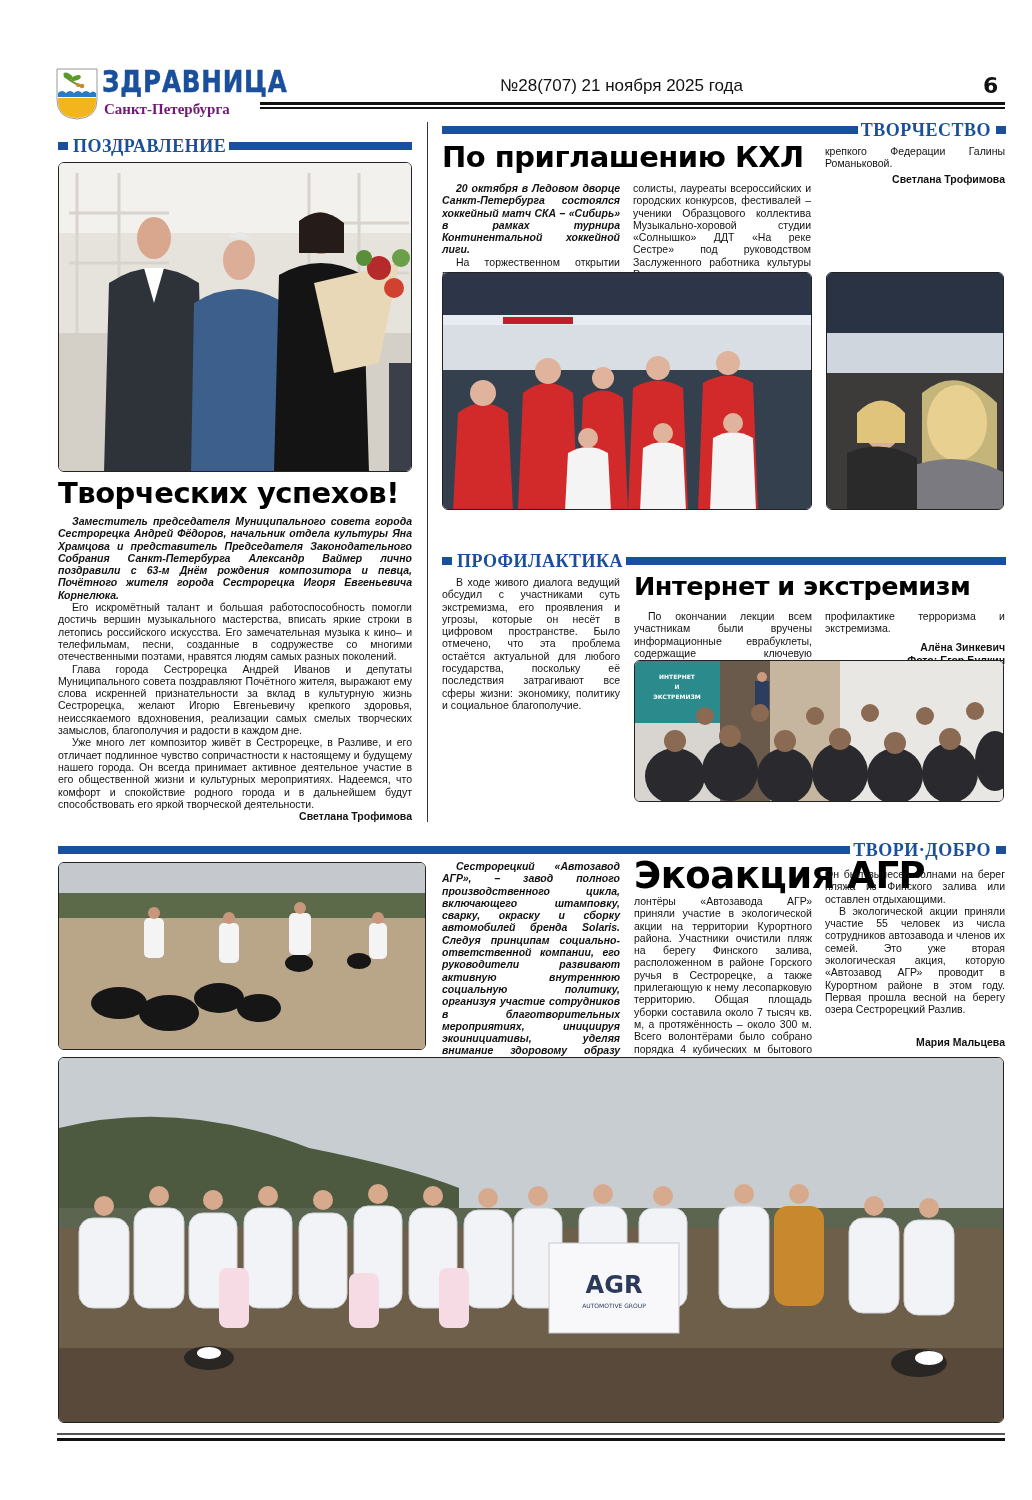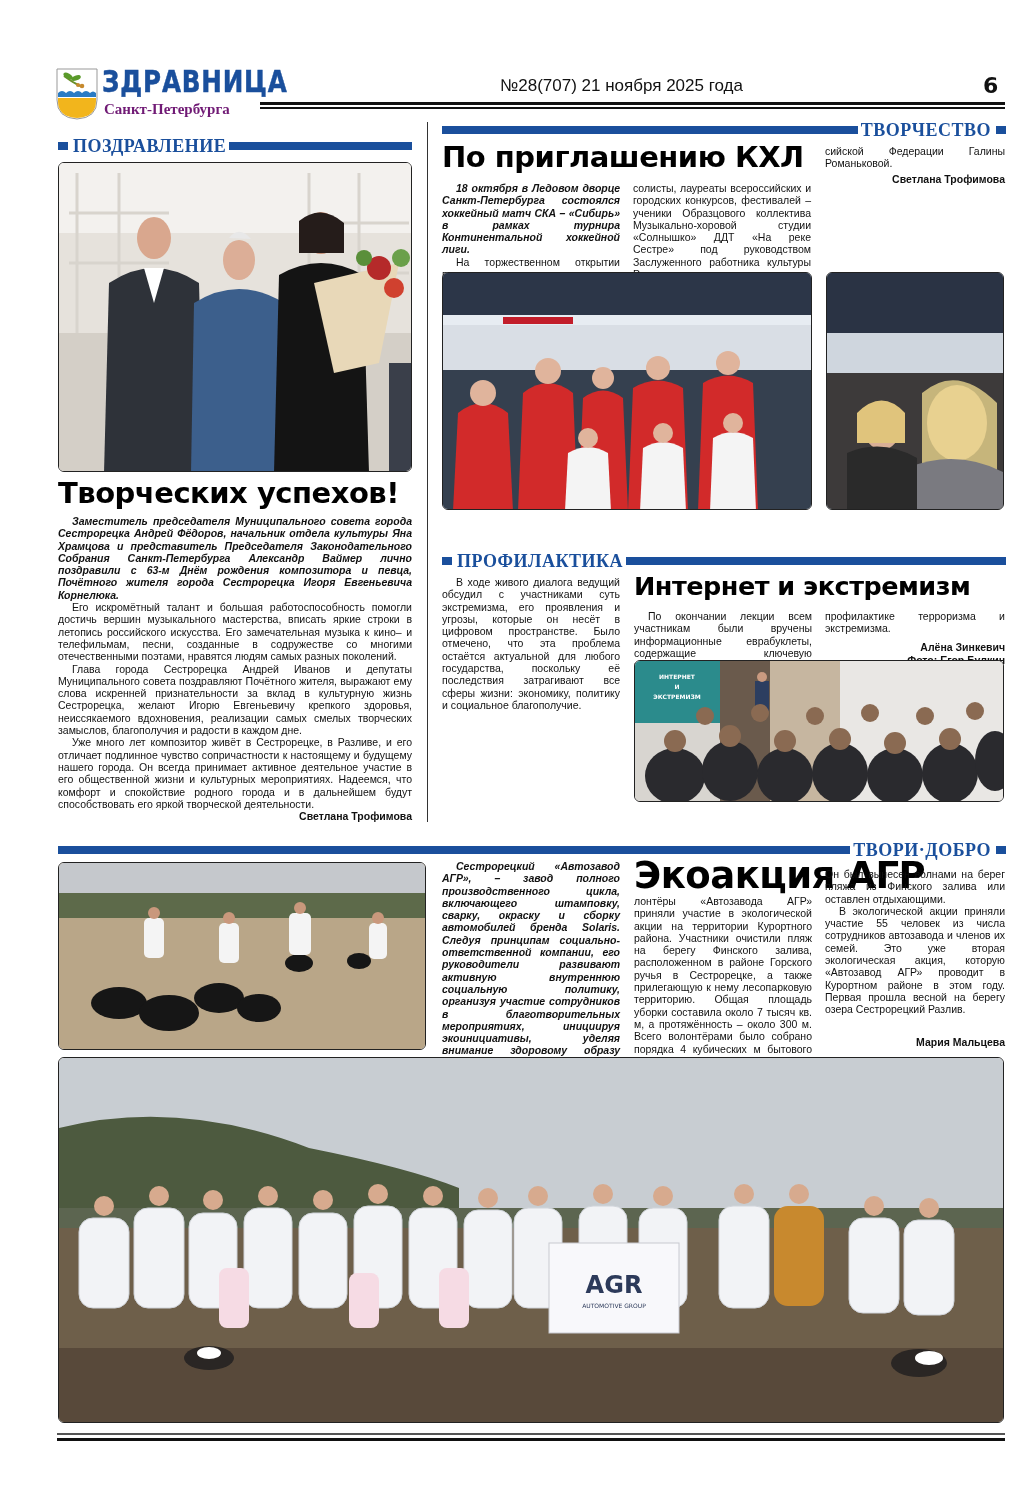--- a/index.html
+++ b/index.html
@@ -115,28 +115,28 @@
 
 <div class="abs" style="left:442px; top:122px; width:564px; height:16px;">
   <div class="abs sec-bar" style="left:0; top:4px; width:550px;"></div>
   <span class="abs sec-label" style="right:12px; top:0;">ТВОРЧЕСТВО</span>
   <span class="abs sec-sq" style="right:0; top:4px;"></span>
 </div>
 
 <div class="abs headline" style="left:442px; top:140px; font-size:29px;">По приглашению КХЛ</div>
 
 <div class="abs col" style="left:442px; top:182px; width:178px;">
-  <p class="lead">18 октября в Ледовом дворце Санкт-Петербурга состоялся хоккейный матч СКА – «Сибирь» в рамках турнира Континентальной хоккейной лиги.</p>
+  <p class="lead">20 октября в Ледовом дворце Санкт-Петербурга состоялся хоккейный матч СКА – «Сибирь» в рамках турнира Континентальной хоккейной лиги.</p>
   <p>На торжественном открытии выступили сестрорецкие дети –</p>
 </div>
 <div class="abs col" style="left:633px; top:182px; width:178px;">
   <div>солисты, лауреаты всероссийских и городских конкурсов, фестивалей – ученики Образцового коллектива Музыкально-хоровой студии «Солнышко» ДДТ «На реке Сестре» под руководством Заслуженного работника культуры Рос-</div>
 </div>
 <div class="abs col" style="left:825px; top:145px; width:180px;">
-  <div>сийской Федерации Галины Романьковой.</div>
+  <div>крепкого Федерации Галины Романьковой.</div>
   <div class="byline" style="margin-top:3px;">Светлана Трофимова</div>
 </div>
 
 <div class="abs photo" style="left:442px; top:272px; width:370px; height:238px;">
   <svg width="370" height="238" viewBox="0 0 370 238" preserveAspectRatio="none">
     <rect width="370" height="238" fill="#6a7a8c"></rect>
     <rect y="0" width="370" height="55" fill="#2c3648"></rect>
     <rect y="42" width="370" height="10" fill="#e7ecf2"></rect>
     <rect x="60" y="44" width="70" height="7" fill="#c21d2a"></rect>
     <rect y="52" width="370" height="45" fill="#d9dee5"></rect>

